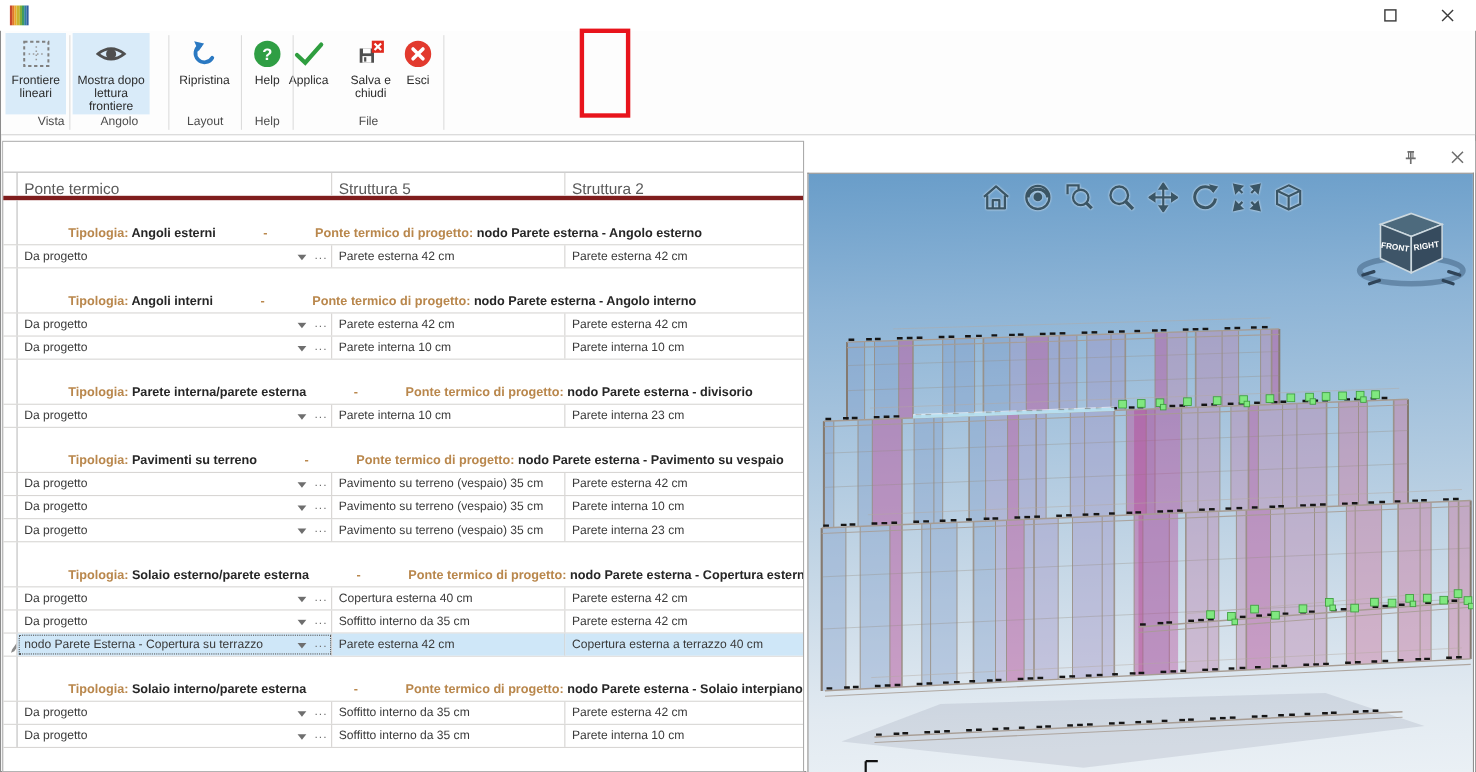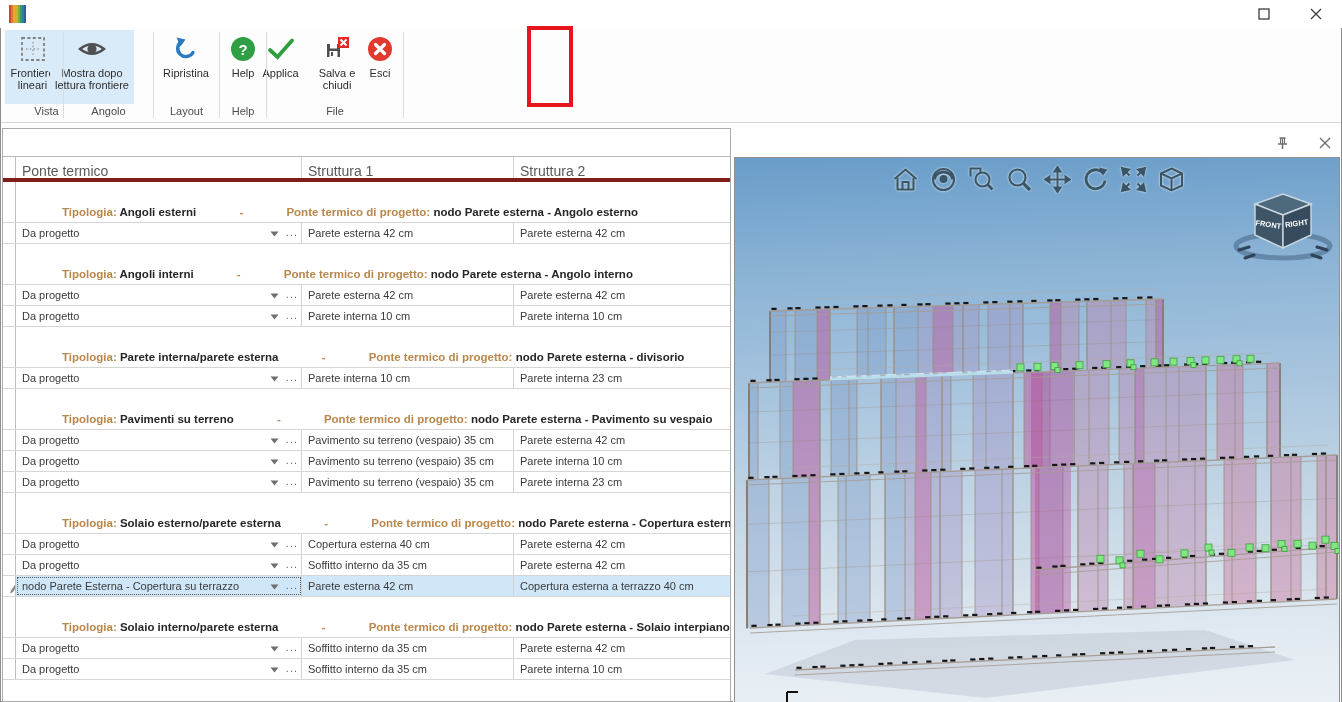--- a/index.html
+++ b/index.html
@@ -84,21 +84,21 @@
   <div class="ribbon">
     <div class="rbtn active" style="left:4px;width:55px">
       <span class="ric">
         <svg width="28" height="28">
             <rect x="3" y="3" width="22" height="22" fill="none" stroke="#808080" stroke-width="1.8" stroke-dasharray="3 2.4"></rect>
             <path d="M7,14 H21 M14,7 V21" stroke="#9a9a9a" stroke-width="1.4" stroke-dasharray="1.4 2.4"></path>
           </svg>
       </span>
       <span class="rlbl">Frontiere lineari</span>
     </div>
-    <div class="rbtn active" style="left:49px;width:84px">
+    <div class="rbtn active" style="left:65px;width:70px">
       <span class="ric">
         <svg width="30" height="26">
             <path d="M3,13 Q15,3.5 27,13 Q15,22.5 3,13 Z" fill="none" stroke="#4f4f4f" stroke-width="2.4"></path>
             <circle cx="15" cy="13" r="4.6" fill="#4f4f4f"></circle>
           </svg>
       </span>
       <span class="rlbl">Mostra dopo lettura frontiere</span>
     </div>
     <div class="rbtn" style="left:155px;width:60px">
       <span class="ric">
@@ -161,21 +161,21 @@
     <span class="rgrp" style="left:153px;width:65px">Layout</span>
     <span class="rgrp" style="left:219px;width:46px">Help</span>
     <span class="rgrp" style="left:266px;width:136px">File</span>
   </div>
 
   <div class="lpanel">
     <div class="ltop"></div>
     <div class="ghead">
       <div class="cell rowhdr"></div>
       <div class="cell c1">Ponte termico</div>
-      <div class="cell c2">Struttura 1</div>
+      <div class="cell c2">Struttura 5</div>
       <div class="cell c3">Struttura 2</div>
     </div>
     <div id="gridbody">
         <div class="sec-block">
           <div class="cell rowhdr"></div>
           <div class="sec-text"><span class="org">Tipologia: </span><span class="blk">Angoli esterni</span><span class="org"> - </span><span class="org">Ponte termico di progetto: </span><span class="blk">nodo Parete esterna - Angolo esterno</span></div>
         </div>
         <div class="grid-row">
           <div class="cell rowhdr"></div>
           <div class="cell c1"><span>Da progetto</span><div class="ctrls">

